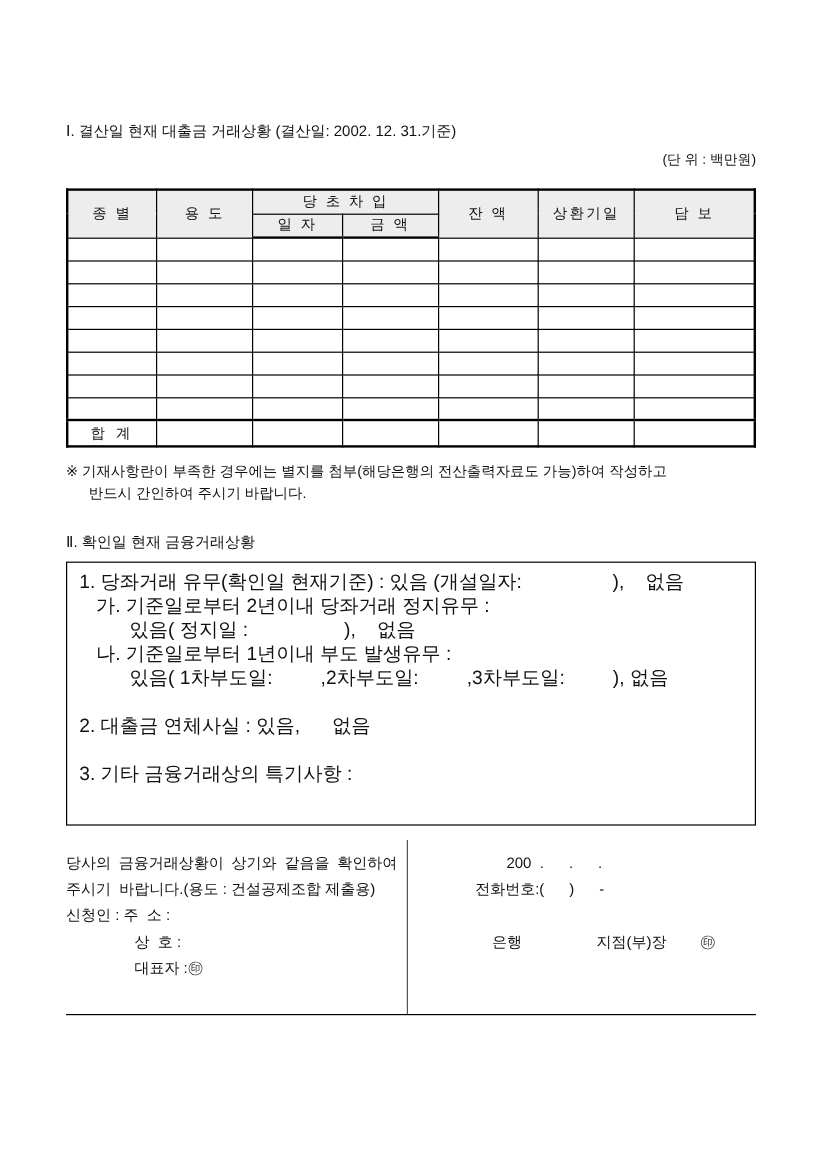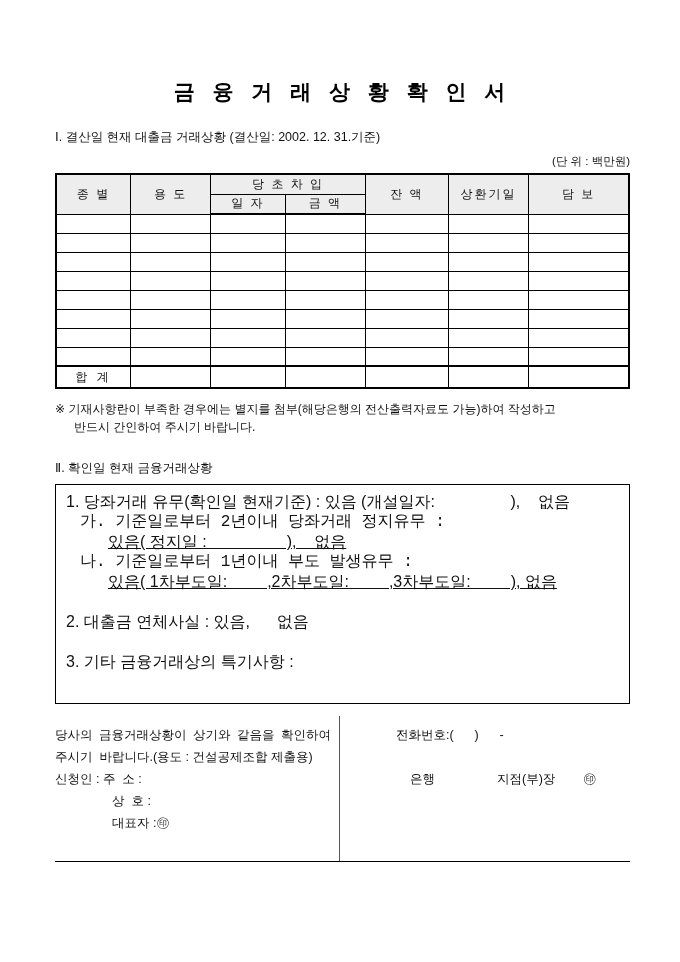--- a/index.html
+++ b/index.html
@@ -23,21 +23,21 @@
     font-weight: bold;
     letter-spacing: 6px;
     color: #000;
   }
 
   
   .sec1-heading { margin-top: 23px; font-size: 12.5px; }
   .unit-label { margin-top: 8px; text-align: right; font-size: 11.5px; }
 
   table.loan-table {
-    margin-top: 4px;
+    margin-top: 16px;
     width: 100%;
     border-collapse: collapse;
     border: 2px solid #000;
     table-layout: fixed;
   }
   table.loan-table th, table.loan-table td {
     border: 1px solid #000;
     font-size: 12px;
     font-weight: normal;
     text-align: center;
@@ -59,22 +59,22 @@
   
   .sec2-heading { margin-top: 24px; font-size: 12.5px; }
   .status-box {
     margin-top: 7px;
     border: 1px solid #000;
     height: 220px;
     padding: 7px 10px;
     font-size: 16px;
     line-height: 20px;
   }
-  .indent-1 { margin-left: 14px; font-family: Liberation Mono, monospace; }
-  .indent-2 { margin-left: 42px; text-decoration: underline; }
+  .indent-1 { margin-left: 14px; }
+  .indent-2 { margin-left: 42px; }
   .gap-above { margin-top: 20px; }
 
   
   .footer {
     margin-top: 12px;
     display: flex;
     border-bottom: 1.5px solid #000;
     min-height: 146px;
     font-size: 12.5px;
     line-height: 22px;
@@ -96,21 +96,20 @@
   .bank-line { margin-top: 22px; margin-left: 60px; display: flex; }
   .bank-line .branch { margin-left: 62px; }
   .bank-line .seal { margin-left: 28px; }
   .seal-glyph { font-size: 13px; }
 </style>
 </head>
 <body>
 
 <div class="page">
 
-  <div class="doc-title t">금 융 거 래 상 황 확 인 서</div>
 
   <div class="sec1-heading t">Ⅰ. 결산일 현재 대출금 거래상황 (결산일: 2002. 12. 31.기준)</div>
   <div class="unit-label t">(단 위 : 백만원)</div>
 
   <table class="loan-table">
     <colgroup>
       <col style="width:13%">
         <col style="width:14%">
         <col style="width:13%">
       <col style="width:14%">
@@ -238,20 +237,21 @@
     <div class="footer-left">
       <div class="t statement">당사의 금융거래상황이 상기와 같음을 확인하여  주시기  바랍니다.(용도 : 건설공제조합 제출용)</div>
       <div class="t">신청인 : 주  소 :</div>
       <div class="t label-indent">상  호 :</div>
       <div class="rep-line">
         <span class="t label-indent">대표자 :</span>
         <span class="seal-glyph">㊞</span>
       </div>
     </div>
     <div class="footer-right">
+      <div class="t date-line">200  .      .      .</div>
       <div class="t phone-line">전화번호:(      )      -</div>
       <div class="bank-line">
         <span class="t">은행</span>
         <span class="t branch">지점(부)장</span>
         <span class="seal seal-glyph">㊞</span>
       </div>
     </div>
   </div>
 
 </div>

